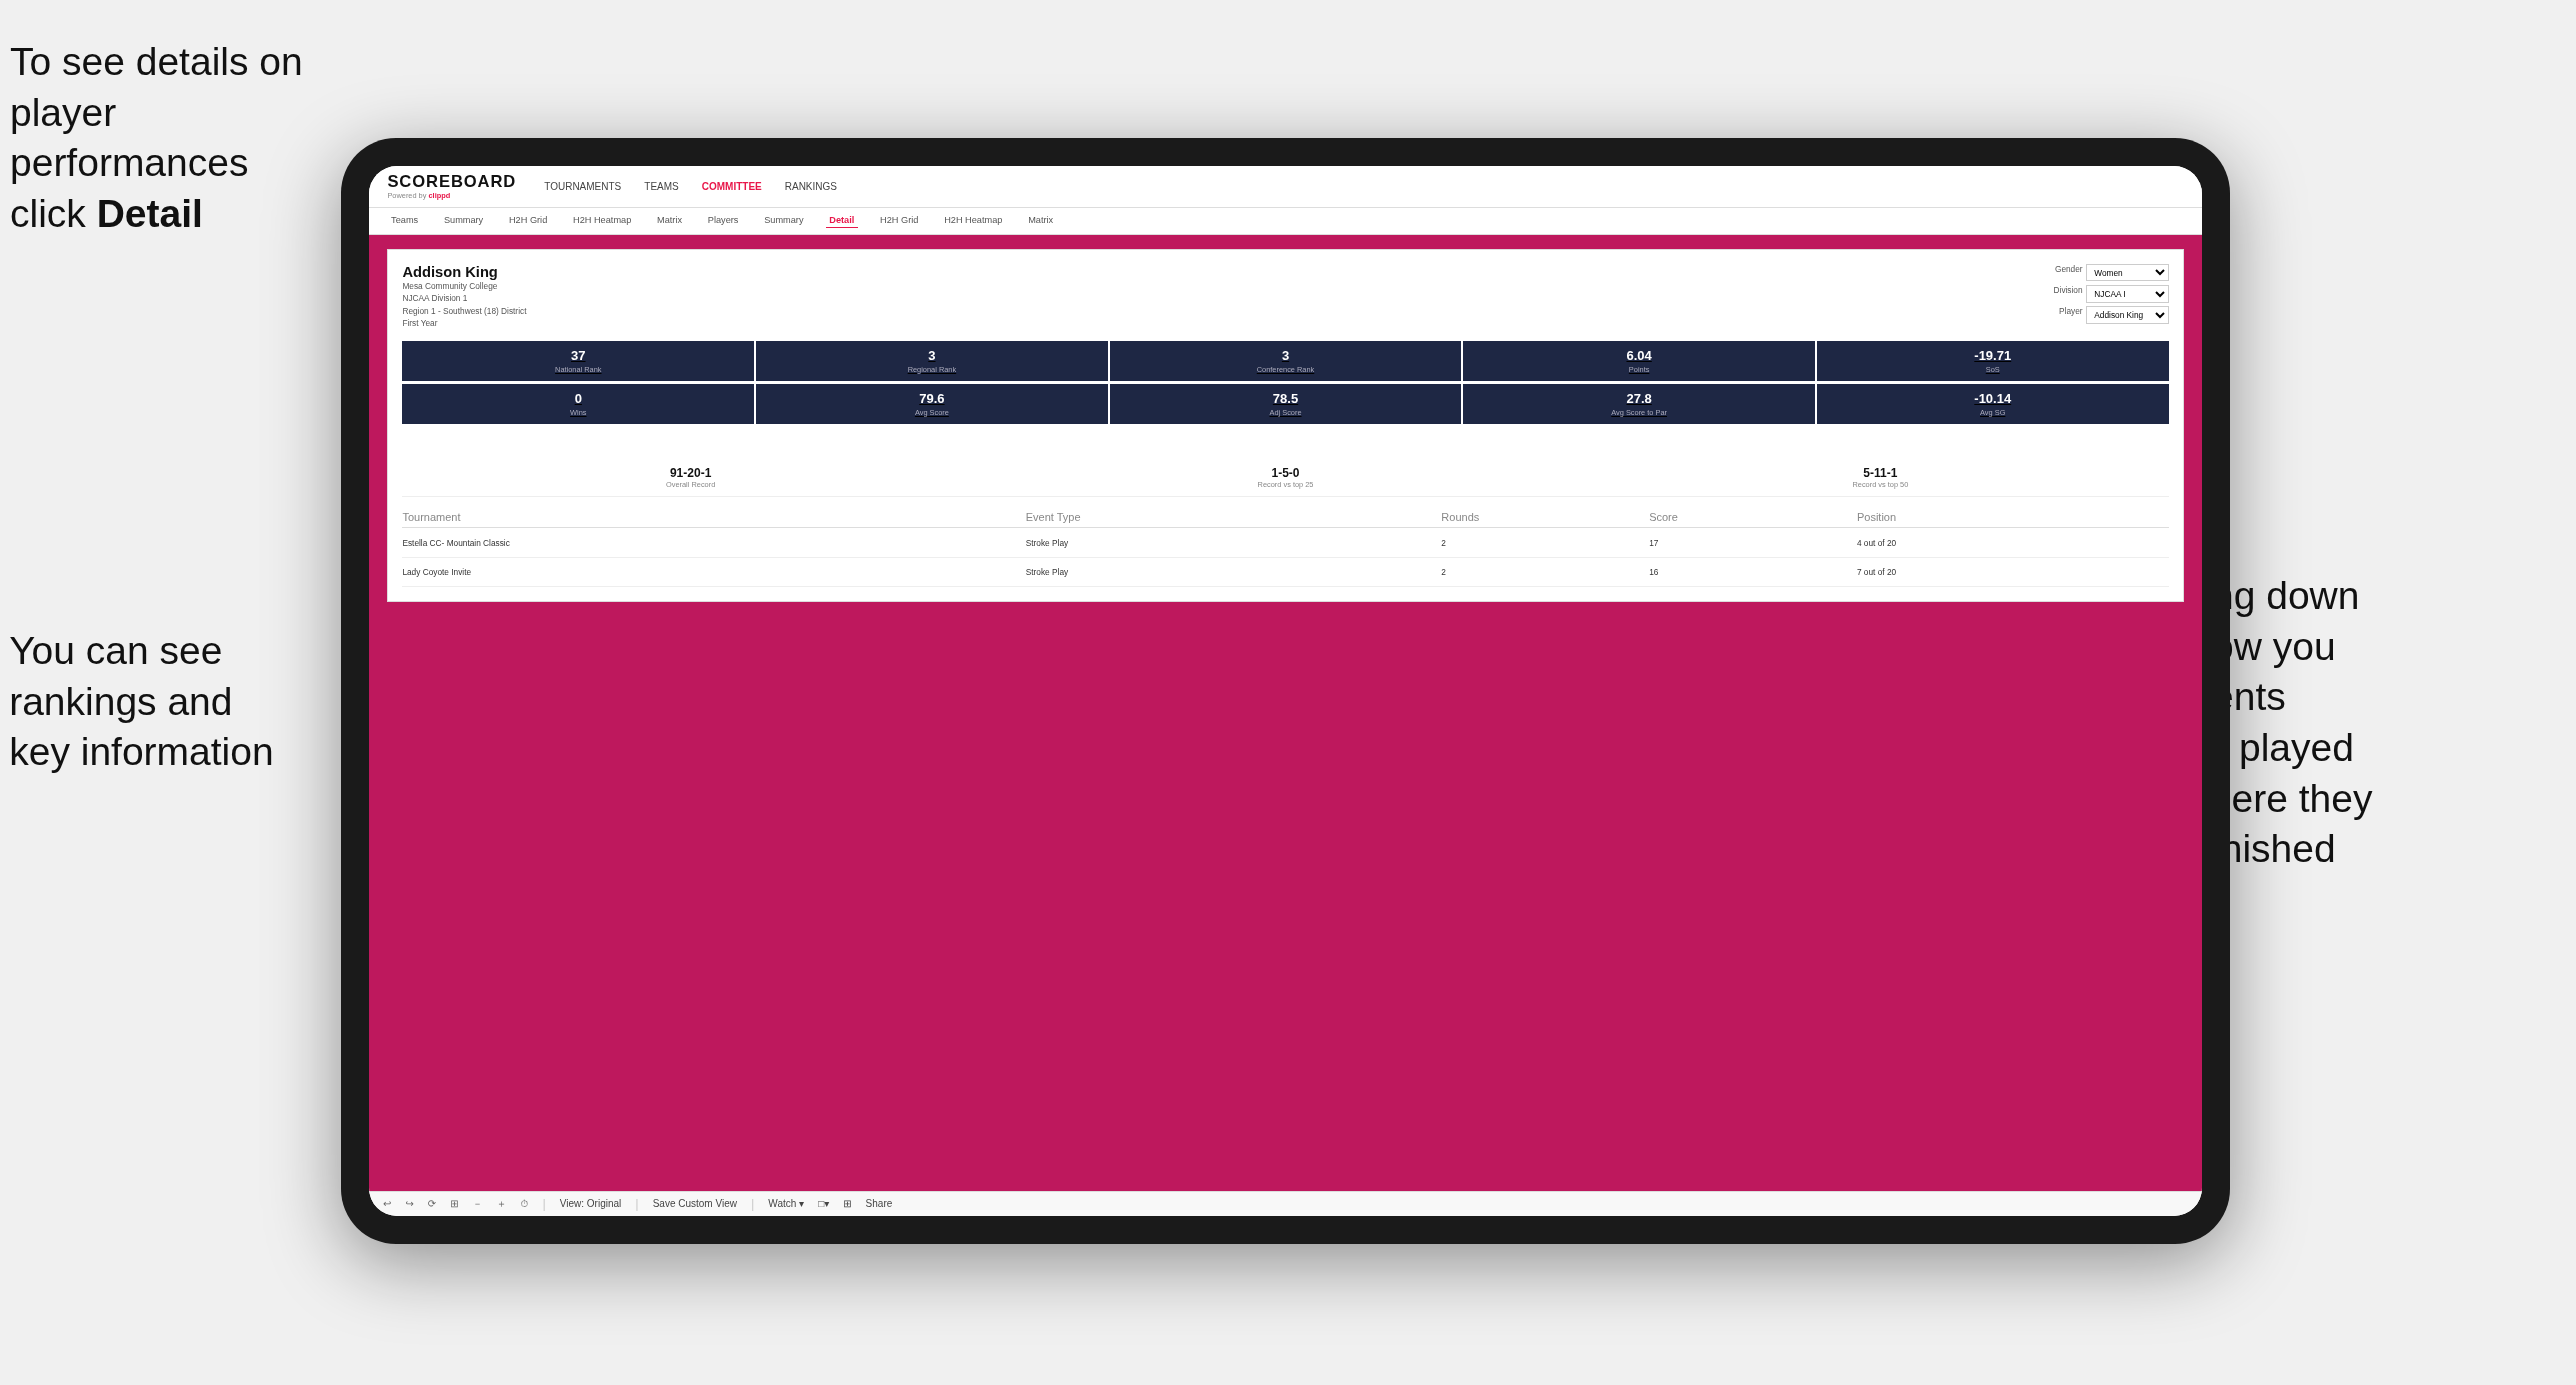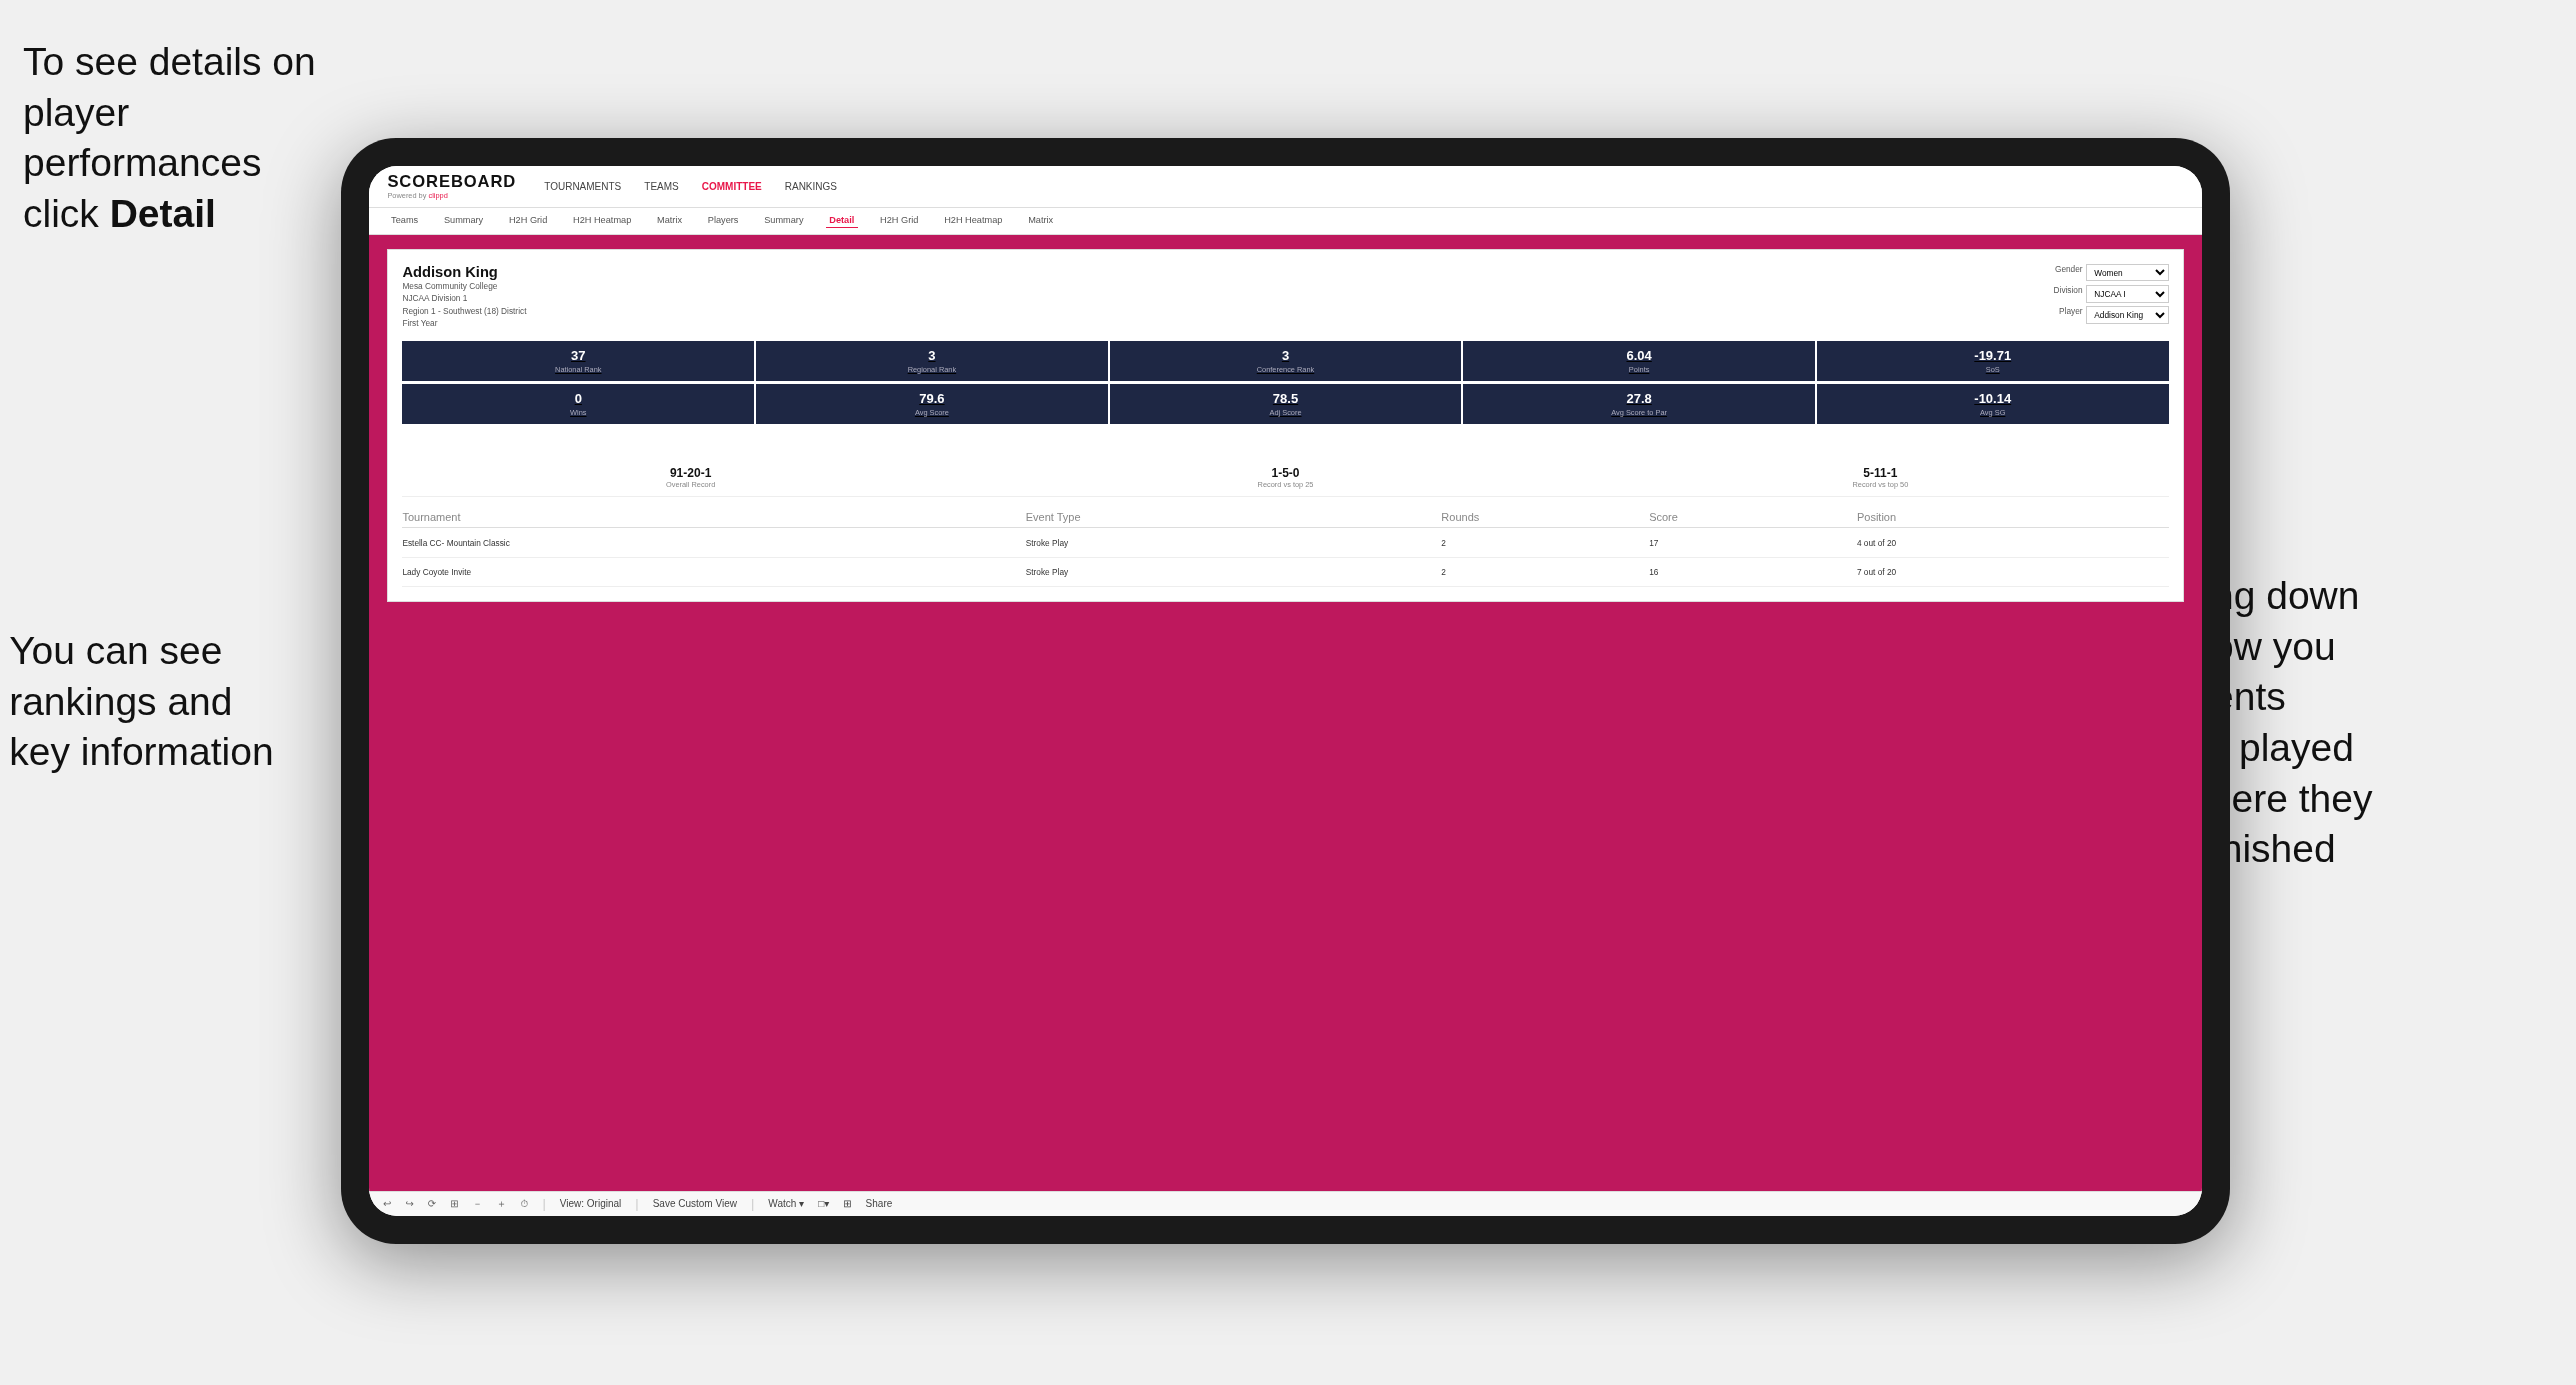--- a/index.html
+++ b/index.html
@@ -16,21 +16,21 @@
     .annotation {
       position: absolute;
       font-size: 39px;
       line-height: 1.3;
       color: #111;
     }
     .annotation .bold { font-weight: 900; }
 
     .annotation-topleft {
       top: 37px;
-      left: 23px;
+      left: 10px;
       width: 350px;
     }
     .annotation-bottomleft {
       top: 626px;
       left: 9.2px;
       width: 350px;
     }
     .annotation-bottomright {
       top: 571px;
       right: 9.2px;
@@ -90,21 +90,21 @@
       font-weight: 900;
       color: #111;
       letter-spacing: 0.9px;
     }
     .logo-powered {
       font-size: 7.4px;
       color: #888;
     }
     .logo-clippd {
       color: #e8174a;
-      font-weight: normal;
+      font-weight: bold;
     }
 
     .top-nav-links {
       display: flex;
       gap: 23px;
       font-size: 10px;
       color: #444;
     }
     .top-nav-links a {
       text-decoration: none;

